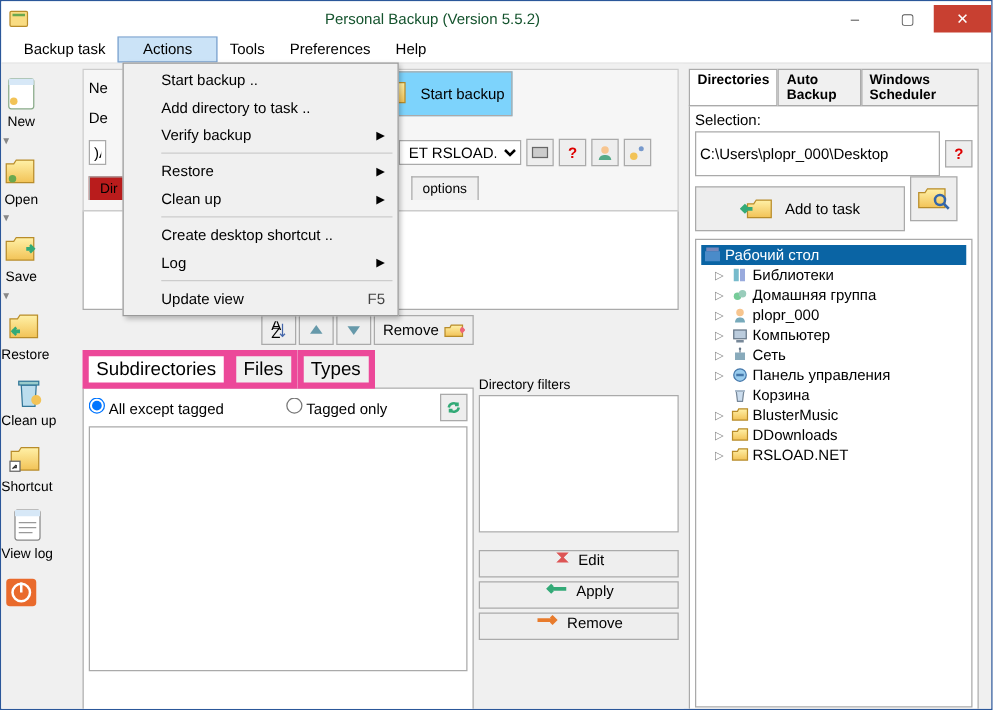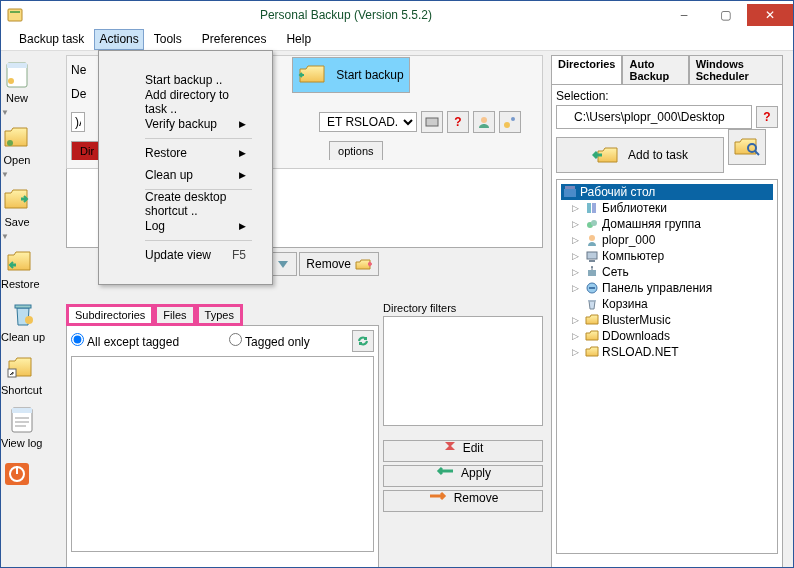--- a/index.html
+++ b/index.html
@@ -5,67 +5,67 @@
 * { box-sizing: border-box; margin: 0; padding: 0; font-family: 'Segoe UI', Tahoma, sans-serif; font-size: 12px; }
 body { background: #fff; width: 794px; height: 568px; overflow: hidden; border: 1px solid #2b579a; }
 .titlebar { height: 28px; background: #fff; display: flex; align-items: center; position: relative; }
 .titlebar .app-icon { width: 16px; height: 16px; margin: 0 6px; }
 .titlebar .title { flex: 1; text-align: center; color: #14532d; font-size: 12px; }
 .titlebar .wbtns { display: flex; }
 .titlebar .wbtn { width: 42px; height: 22px; display: flex; align-items: center; justify-content: center; color: #555; }
 .titlebar .close { background: #c84031; color: #fff; width: 46px; }
 .menubar { height: 22px; background: #fff; border-bottom: 1px solid #ddd; display: flex; padding-left: 8px; }
 .menubar .mitem { padding: 3px 10px; }
-.menubar .mitem.active { background: #cbe3f7; border: 1px solid #7da2ce; padding: 2px 4px; }
+.menubar .mitem.active { background: #cbe3f7; border: 1px solid #7da2ce; padding: 2px 19px; }
 .content { display: flex; height: 516px; background: #f0f0f0; }
 .side-toolbar { width: 61px; background: #f0f0f0; padding: 4px 0; display: flex; flex-direction: column; align-items: flex-start; }
 .side-item { display: flex; flex-direction: column; align-items: center; margin: 4px 0; }
 .side-item .icon { width: 32px; height: 32px; }
 .side-item .lbl { font-size: 11px; margin-top: 1px; }
 .side-chev { font-size: 8px; color: #888; }
 .main { flex: 1; display: flex; }
 .left-panel { width: 485px; background: #f0f0f0; padding: 4px; position: relative; }
-.popup-menu { position: absolute; left: 36px; top: -1px; width: 175px; background: #f0f0f0; border: 1px solid #999; box-shadow: 2px 2px 4px rgba(0,0,0,0.25); z-index: 100; padding: 18px; }
+.popup-menu { position: absolute; left: 36px; top: -1px; width: 221px; background: #f0f0f0; border: 1px solid #999; box-shadow: 2px 2px 4px rgba(0,0,0,0.25); z-index: 100; padding: 2px; }
 .popup-menu .mi { height: 22px; display: flex; align-items: center; padding-left: 28px; position: relative; }
 .popup-menu .mi .sh { margin-left: auto; margin-right: 8px; color: #444; }
 .popup-menu .mi .arrow { margin-left: auto; margin-right: 8px; font-size: 9px; }
 .popup-menu .sep { height: 1px; background: #ccc; margin: 3px 2px 3px 28px; }
 .left-header { height: 114px; border: 1px solid #ccc; background: #f6f6f6; position: relative; padding: 4px; }
 .start-btn-area { position: absolute; right: 132px; top: 1px; }
 .start-btn { width: 118px; height: 36px; background: #7dd3fc; border: 1px solid #aaa; display: flex; align-items: center; justify-content: center; gap: 6px; }
 .field-row { display: flex; align-items: center; margin: 3px 0; gap: 4px; }
 .path-input { height: 20px; border: 1px solid #aaa; padding: 0 3px; background: #fff; }
 .combo { height: 20px; border: 1px solid #aaa; background: #fff; padding: 0 3px; width: 98px; }
 .small-btn { width: 22px; height: 22px; border: 1px solid #aaa; background: #eee; display: inline-flex; align-items: center; justify-content: center; }
 .main-tabs { display: flex; margin-top: 4px; }
 .tab { border: 1px solid #aaa; background: #f0f0f0; padding: 3px 8px; border-bottom: none; font-size: 11px; }
 .tab.active { background: #b91c1c; }
 .main-tab-body { border: 1px solid #aaa; background: #fff; height: 80px; margin-top: -1px; }
 .dir-area { display: flex; gap: 4px; margin-top: 4px; }
 .dir-main { flex: 1; }
 .dir-ctrl { display: flex; gap: 2px; justify-content: flex-end; }
 .ctrl-btn { border: 1px solid #aaa; height: 24px; padding: 0 6px; background: #eee; display: inline-flex; align-items: center; gap: 3px; }
 .subtabs { display: flex; }
-.subtab { border: 3px solid #ec4899; padding: 2px 6px; font-size: 11px; background: #f0f0f0; margin-top: 24px; }
+.subtab { border: 5px solid #ec4899; padding: 2px 6px; font-size: 15px; background: #f0f0f0; }
 .subtab.active { background: #fff; }
 .subtab-body { border: 1px solid #aaa; background: #fff; height: 276px; margin-top: -1px; padding: 4px; }
 .sub-mode-row { display: flex; gap: 10px; align-items: center; }
 .sub-mode-row input[type=radio] { margin-right: 3px; }
 .sub-list { border: 1px solid #aaa; height: 196px; margin-top: 4px; }
 .filter-panel { width: 160px; }
 .filter-box { border: 1px solid #aaa; background: #fff; height: 110px; margin-top: 2px; }
 .filter-btns { display: flex; flex-direction: column; gap: 3px; margin-top: 14px; }
 .filter-btn { height: 22px; border: 1px solid #aaa; background: #eee; display: flex; align-items: flex-start; justify-content: center; gap: 6px; }
 .right-panel { width: 240px; padding: 4px; }
 .right-tabs { display: flex; }
 .rtab { border: 1px solid #aaa; padding: 2px 6px; font-size: 11px; background: #f0f0f0; font-weight: bold; }
 .rtab.active { background: #fff; }
 .rtab-body { border: 1px solid #aaa; background: #fff; padding: 4px; height: 484px; margin-top: -1px; }
 .sel-row { display: flex; gap: 4px; align-items: center; }
-.sel-input { flex: 1; height: 24px; border: 1px solid #aaa; padding: 0 17px; }
+.sel-input { flex: 1; height: 36px; border: 1px solid #aaa; padding: 0 3px; }
 .help-btn { width: 22px; height: 22px; border: 1px solid #aaa; background: #eee; color: #d00; font-weight: bold; display: inline-flex; align-items: center; justify-content: center; }
 .add-task { width: 168px; height: 36px; border: 1px solid #aaa; background: #eee; margin: 8px 0 6px 0; display: flex; align-items: center; justify-content: center; gap: 8px; }
 .search-b { width: 38px; height: 36px; border: 1px solid #aaa; background: #eee; display: inline-flex; align-items: center; justify-content: center; }
 .add-row { display: flex; gap: 4px; }
 .tree { border: 1px solid #aaa; background: #fff; height: 375px; padding: 4px; overflow: hidden; font-size: 12px; }
 .tree-item { display: flex; align-items: center; gap: 3px; padding: 1px 0; }
 .tree-item .exp { width: 10px; color: #888; font-size: 9px; }
 .tree-item .ind { display: inline-block; }
 .tree-item.root { background: #0a64a4; color: #fff; padding: 1px 2px; }
 .tree-item .fico { width: 14px; height: 14px; }

